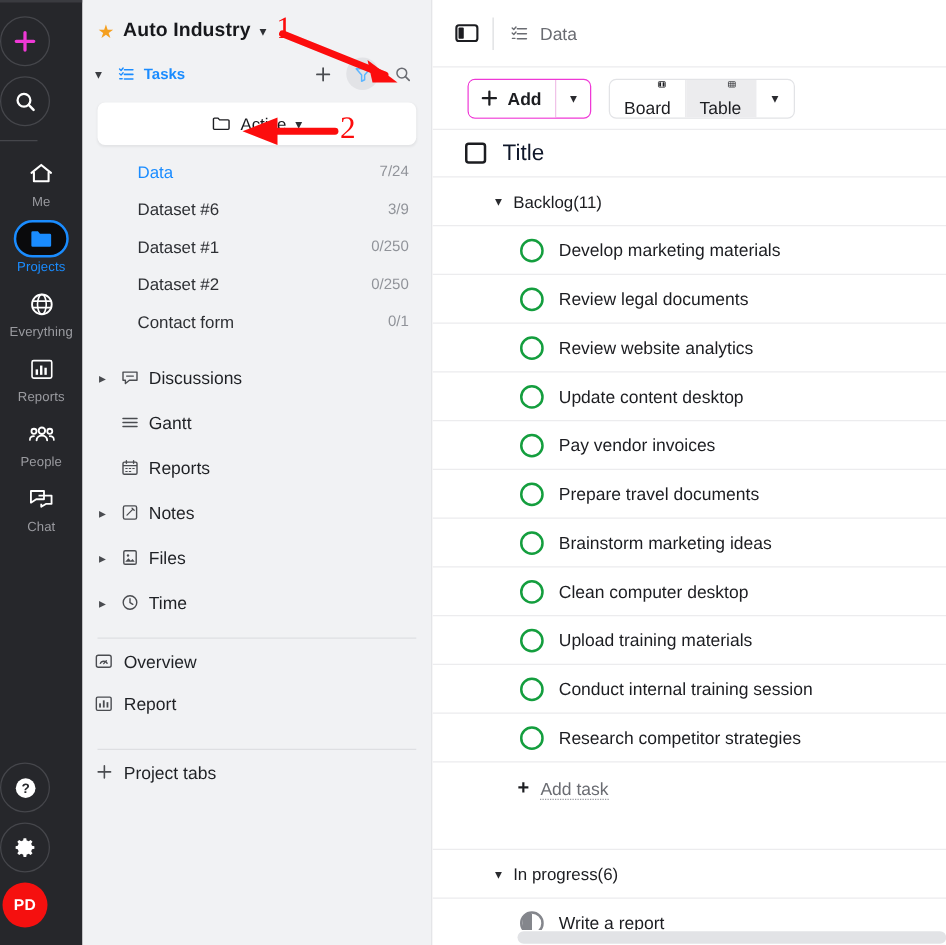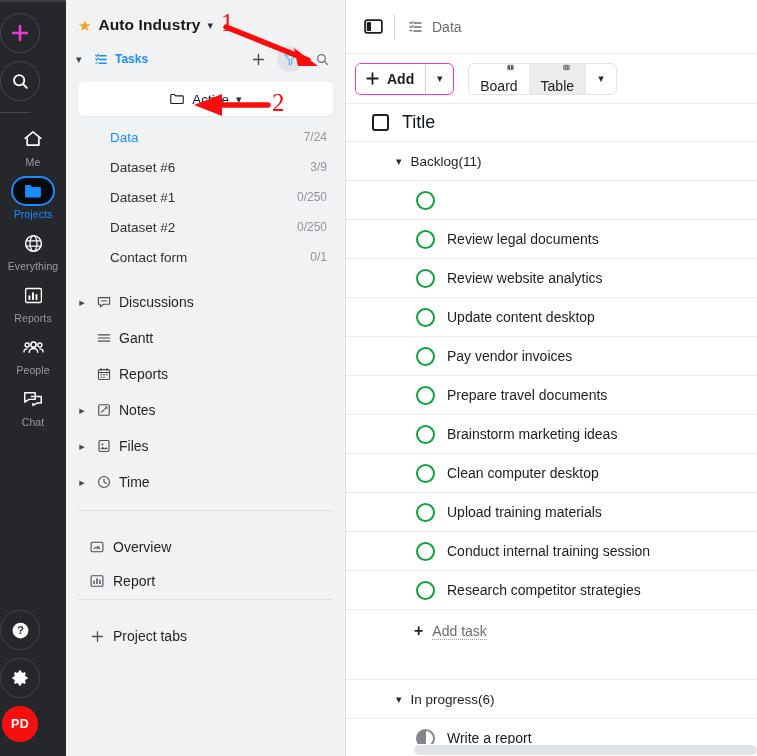--- a/index.html
+++ b/index.html
@@ -99,40 +99,40 @@
   .nrow {
     display: flex; align-items: center; height: 36px;
     padding-left: 10px; gap: 6px; cursor: pointer;
   }
   .nrow .ncaret { width: 12px; font-size: 11px; color: #4a4c50; text-align:center; }
   .nrow .nicon { width: 19px; display:flex; align-items:center; justify-content:center; color:#4a4c50; }
   .nrow .nlabel { font-size: 14px; color: #1f2125; }
 
   .hr { height: 1px; background: #dedfe2; margin: 10px 12px; }
   .foot-row {
-    display: flex; align-items: flex-end; height: 34px;
-    padding-left: 22px; gap: 7px; cursor: pointer;
+    display: flex; align-items: flex-start; height: 34px;
+    padding-left: 8px; gap: 7px; cursor: pointer;
   }
   .foot-row .flabel { font-size: 14px; color: #1f2125; }
   .foot-row .ficon { width: 18px; display:flex; align-items:center; justify-content:center; color:#4a4c50; }
 
   
   .main { flex: 1 1 auto; height: 756px; background: #fff; position: relative; overflow: hidden; }
   .topbar {
     height: 54px; display: flex; align-items: center; gap: 0;
     padding-left: 12px; border-bottom: 1px solid #ececee;
   }
   .panel-btn { width: 30px; height: 30px; display:flex; align-items:center; justify-content:center; cursor:pointer; }
   .vdiv { width: 1px; height: 26px; background: #dcdde0; margin: 0 13px 0 6px; }
   .crumb { display: flex; align-items: center; gap: 8px; cursor: pointer; }
   .crumb-label { font-size: 14px; color: #6a6c72; }
 
   .toolbar {
     height: 50px; display: flex; align-items: center; gap: 14px;
-    padding-left: 9px; border-bottom: 1px solid #ececee;
+    padding-left: 28px; border-bottom: 1px solid #ececee;
   }
   .addgrp { display: flex; height: 32px; border: 1px solid #ef39d6; border-radius: 6px; overflow: hidden; }
   .add-main {
     display: flex; align-items: center; gap: 7px; padding: 0 11px 0 9px;
     background: #fff; cursor: pointer;
   }
   .add-label { font-size: 14px; color: #1c1d21; font-weight: bold; }
   .add-caret {
     width: 28px; display:flex; align-items:center; justify-content:center;
     border-left: 1px solid #f0c2e8; cursor: pointer; font-size: 11px; color:#2a2b2f;
@@ -530,20 +530,21 @@
       <span class="ctitle">Title</span>
     </div>
 
     <div class="grouphdr">
       <span class="gcaret">▾</span>
       <span class="glabel">Backlog(11)</span>
     </div>
 
     <div class="taskrow">
       <span class="ring"></span>
+      <span class="tname">Develop marketing materials</span>
     </div>
     <div class="taskrow">
       <span class="ring"></span>
       <span class="tname">Review legal documents</span>
     </div>
     <div class="taskrow">
       <span class="ring"></span>
       <span class="tname">Review website analytics</span>
     </div>
     <div class="taskrow">

